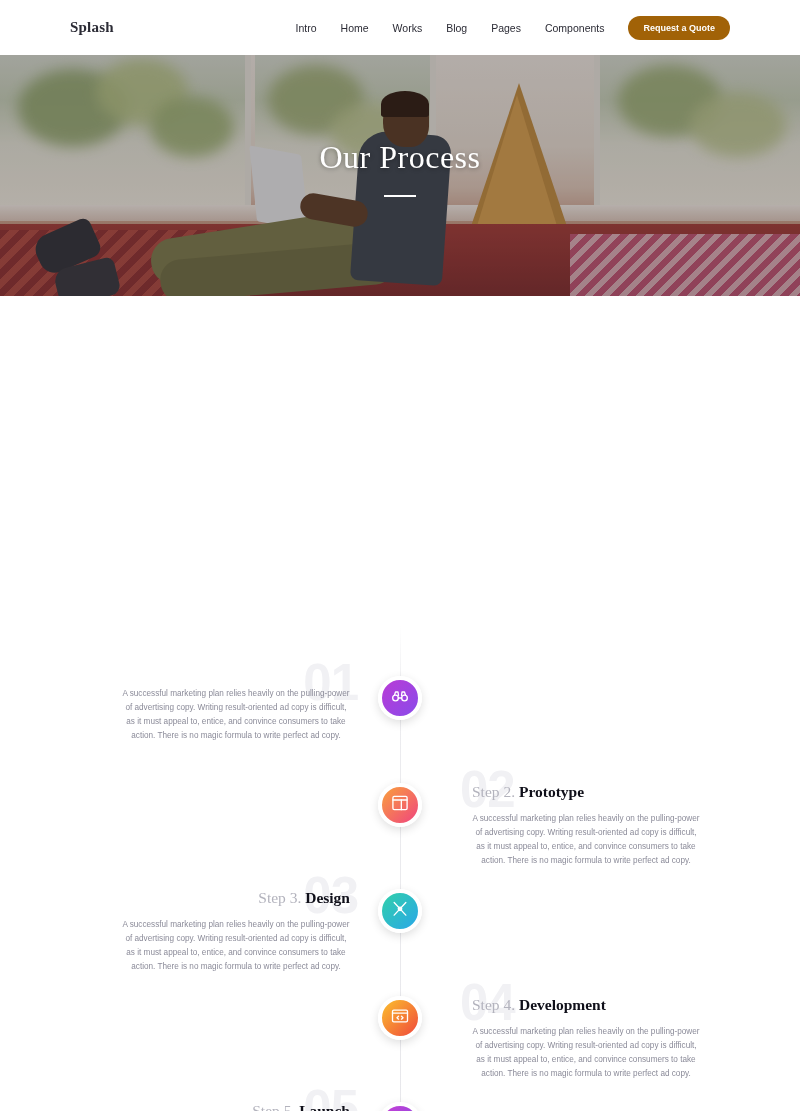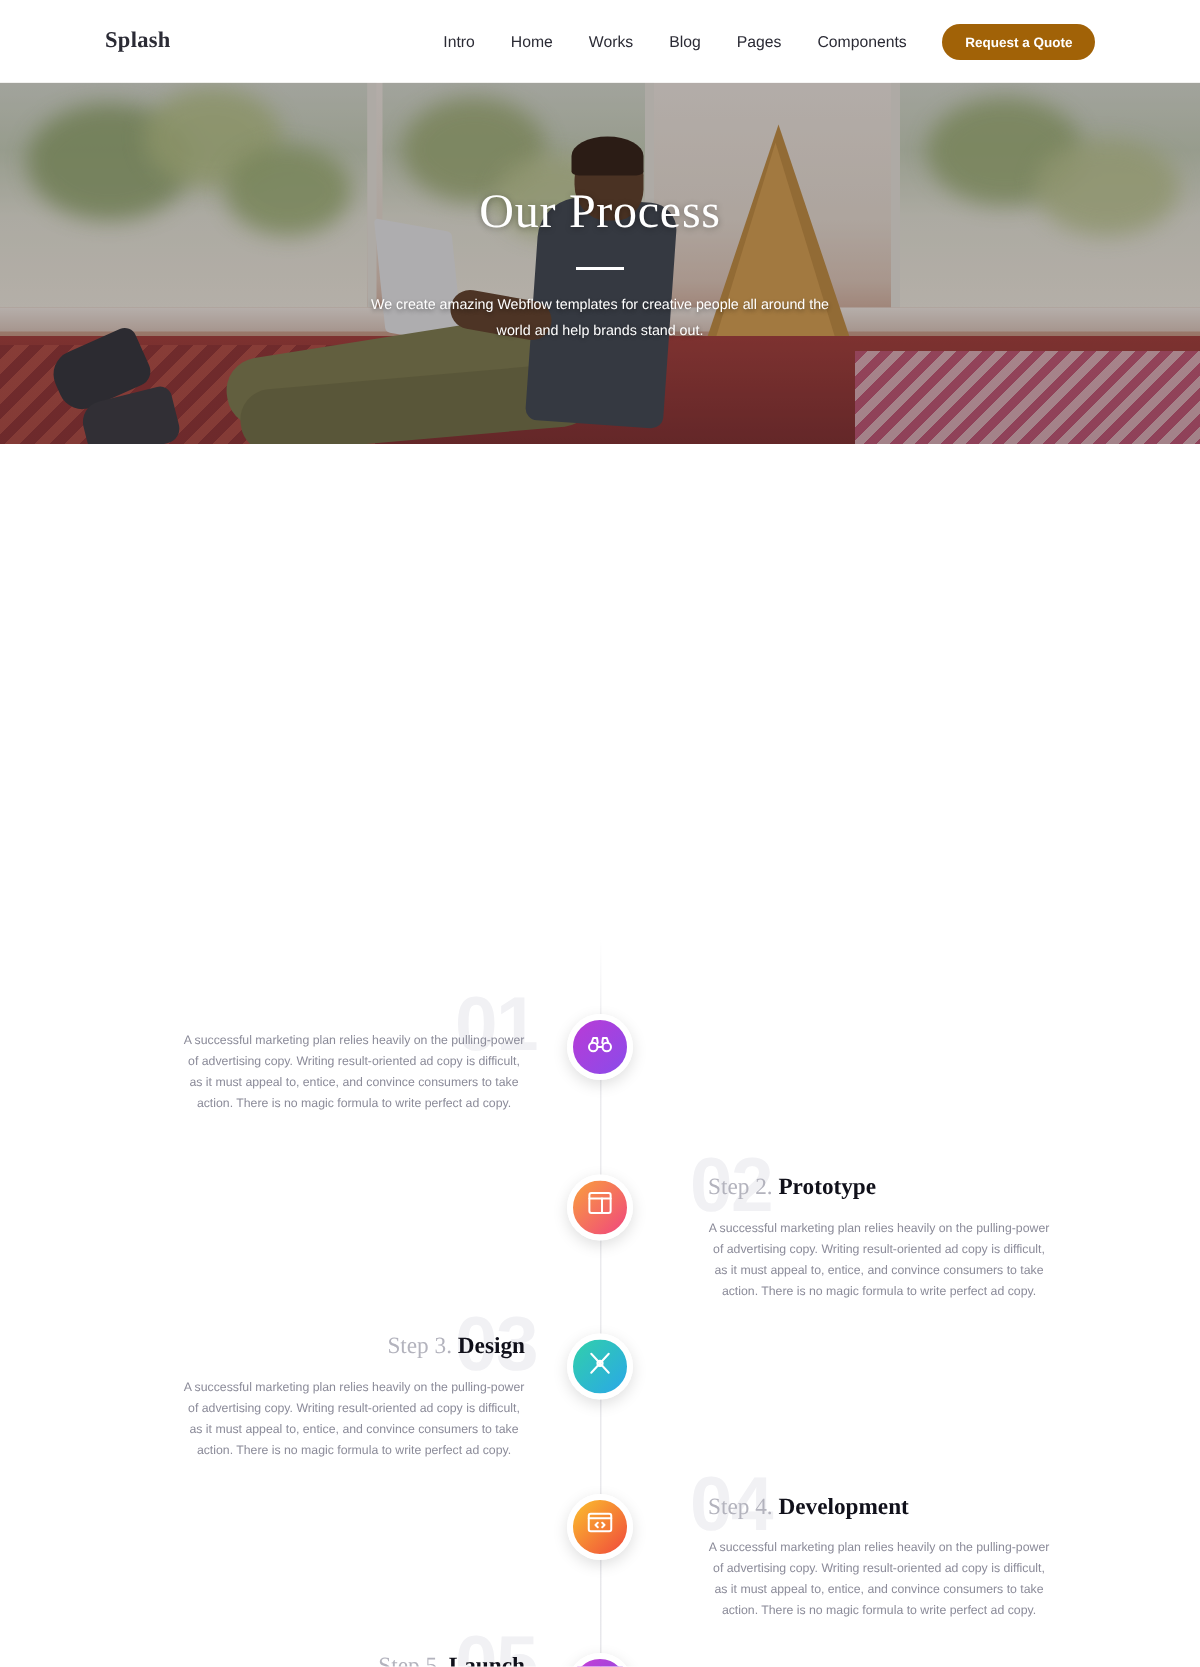--- a/index.html
+++ b/index.html
@@ -228,21 +228,20 @@
     <div class="p-shoe2"></div>
     <div class="p-shirt"></div>
     <div class="p-arm"></div>
     <div class="p-head"></div>
     <div class="p-hair"></div>
   </div>
   <div class="hero-tint"></div>
   <div class="hero-content">
     <div class="hero-title">Our Process</div>
     <div class="hero-rule"></div>
-    <div class="hero-sub">We create amazing Webflow templates for creative people all around the world and help brands stand out.</div>
   </div>
 </div>
 
 <div class="process">
   <div class="tl-line"></div>
   <div id="steps-host">
       <div class="step" style="top: 380px;">
         <div class="step-body">
           <div class="bubble" style="background:linear-gradient(135deg,#b93bd6,#8a4bea);">
             <span><svg viewBox="0 0 24 24" fill="none" stroke="#fff" stroke-width="1.6" stroke-linecap="round" stroke-linejoin="round">

